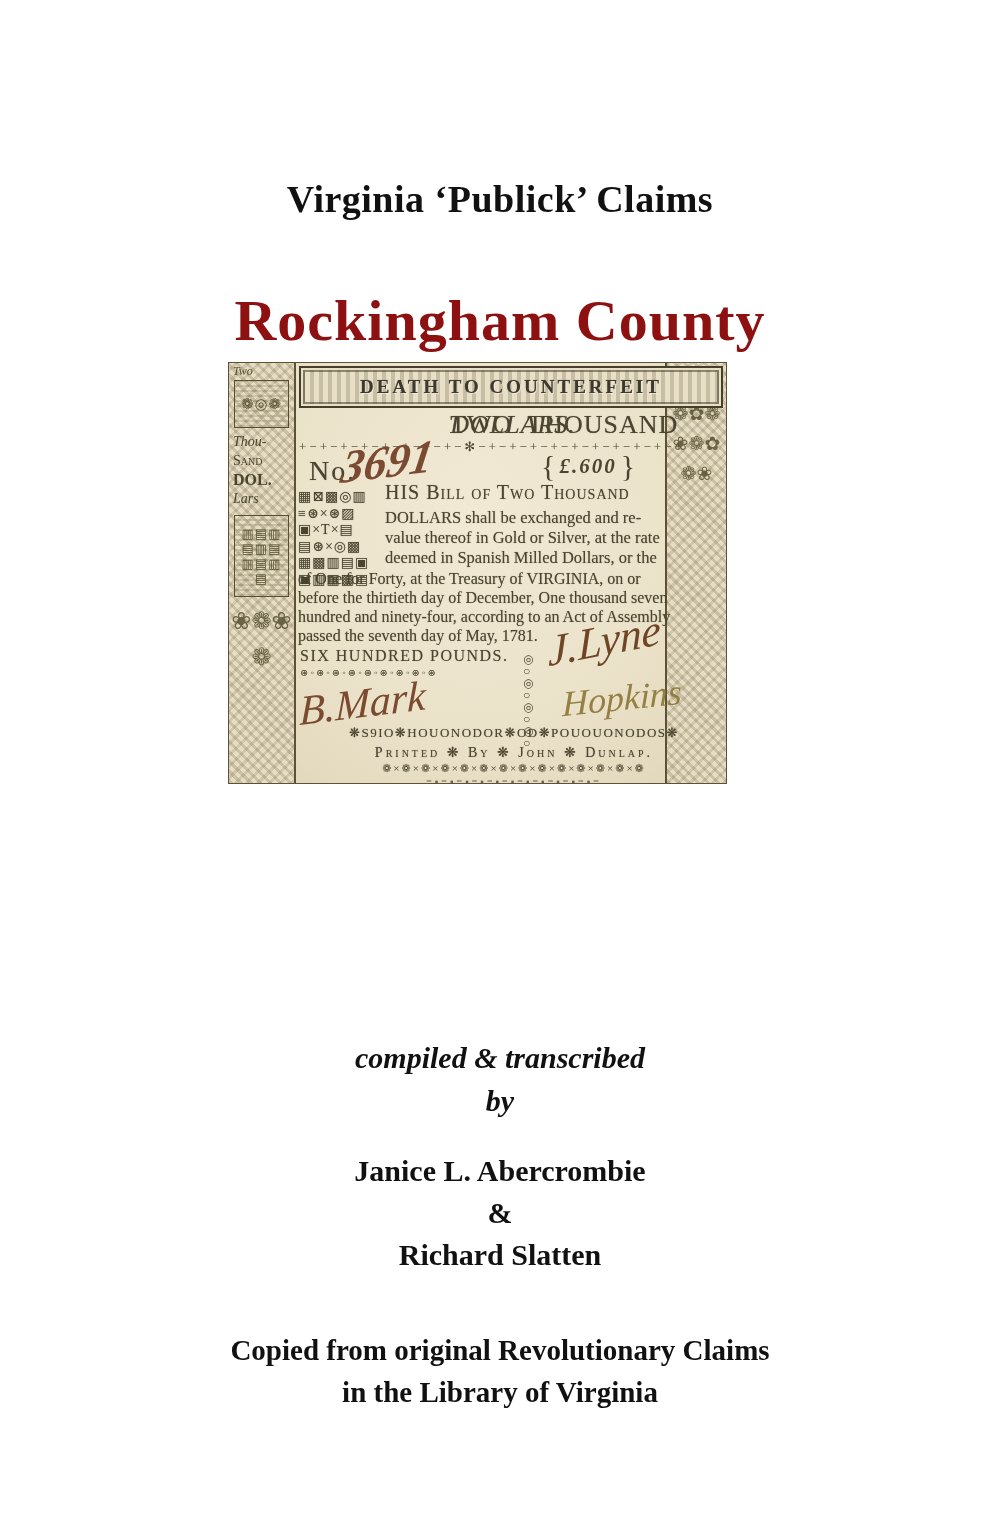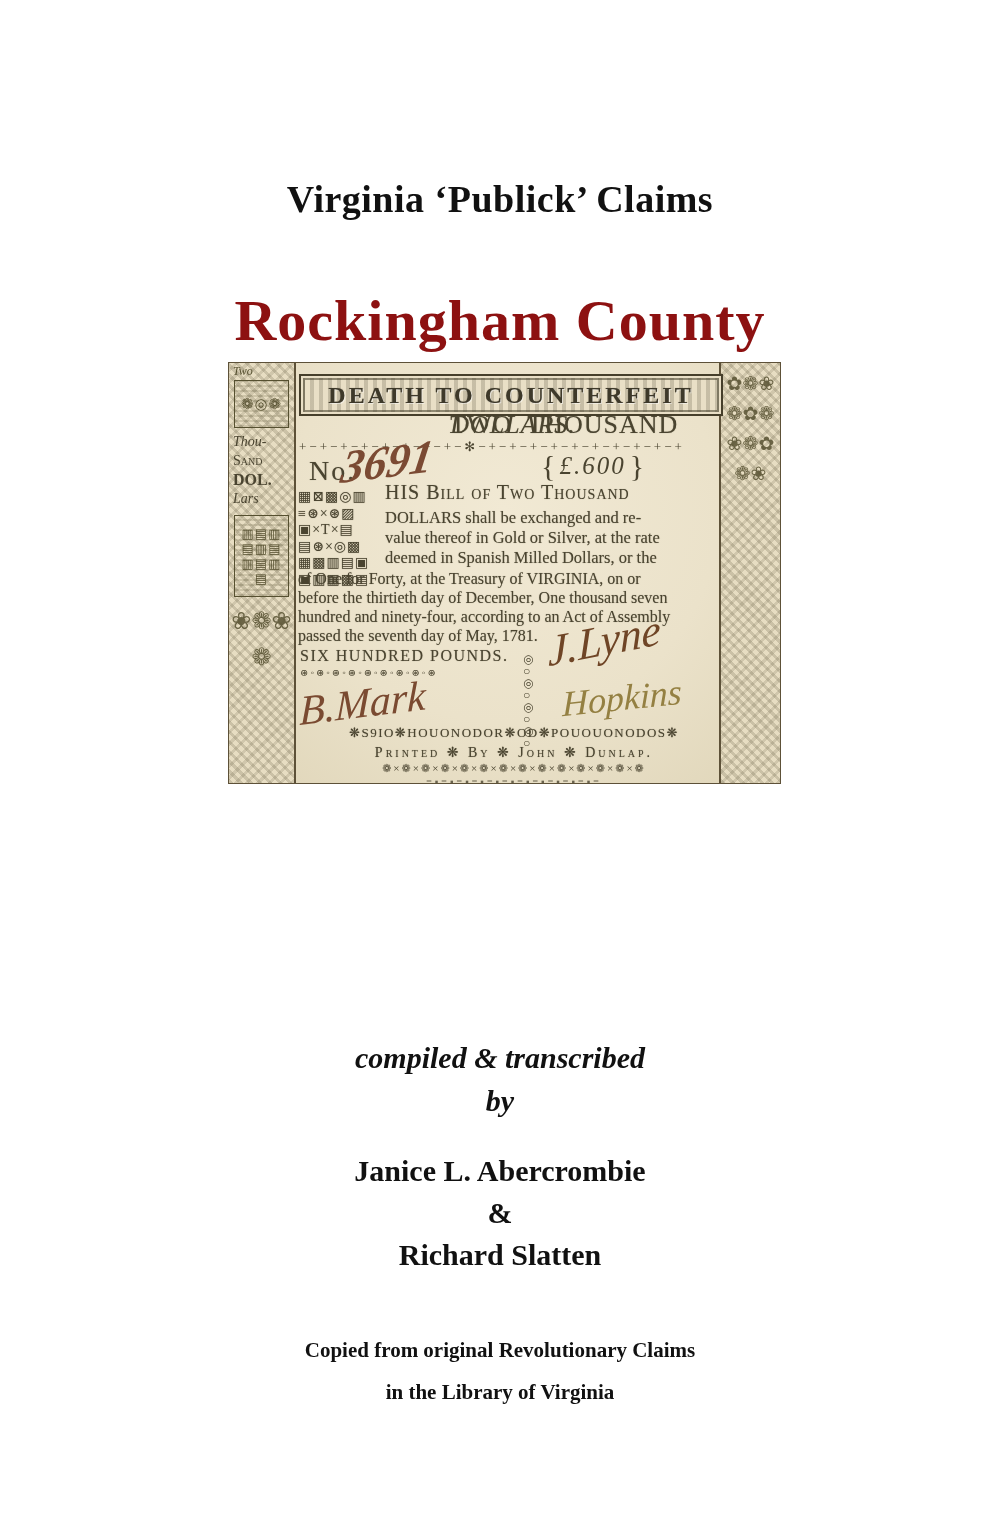--- a/index.html
+++ b/index.html
@@ -6,25 +6,25 @@
   .page{
     position:relative;width:1000px;height:1539px;margin:0 auto;
     background:#ffffff;overflow:hidden;
     font-family:"Liberation Serif","DejaVu Serif",serif;color:#111111;
   }
   .ctr{position:absolute;left:0;right:0;text-align:center;}
   .supertitle{top:179px;font-size:38px;font-weight:bold;letter-spacing:.5px;line-height:1.1;text-align:center;}
   .main-title{top:291px;font-size:58px;font-weight:bold;color:#8d1111;letter-spacing:1px;line-height:1.05;}
   .compiled{top:1036px;font-size:30px;font-weight:bold;font-style:italic;line-height:43px;}
   .authors{top:1150px;font-size:30px;font-weight:bold;line-height:42px;}
-  .footer{top:1329px;font-size:21px;font-weight:bold;line-height:42px;}
+  .footer{top:1329px;font-size:29px;font-weight:bold;line-height:42px;}
 
   
   .bill{
-    position:absolute;left:228px;top:362px;width:553px;height:422px;
+    position:absolute;left:228px;top:362px;width:499px;height:422px;
     box-sizing:border-box;border:1px solid #5d5138;overflow:hidden;
     background:radial-gradient(ellipse at 50% 35%, #f1e9d4 0%, #ebe2ca 55%, #dfd5b8 100%);
     color:#4a4430;
   }
   .bill *{position:absolute;box-sizing:border-box;}
   .etch{text-shadow:0 0 1px rgba(74,68,48,.45);}
   .strip{
     top:0;bottom:0;width:67px;
     background:
       repeating-linear-gradient(45deg, rgba(90,82,56,.20) 0 3px, rgba(0,0,0,0) 3px 7px),
@@ -47,35 +47,35 @@
   .ls-scroll{top:240px;bottom:2px;left:0;width:65px;text-align:center;
     font-size:24px;line-height:36px;color:rgba(86,80,48,.85);word-break:break-all;}
   .rs-glyphs{top:6px;bottom:6px;left:0;width:59px;text-align:center;
     font-size:19px;line-height:30px;color:rgba(86,80,48,.85);word-break:break-all;}
 
   .banner{
     left:70px;top:3px;width:424px;height:42px;
     border:2px solid #463f2b;box-shadow:inset 0 0 0 2px #e9dfc6, inset 0 0 0 4px rgba(70,63,43,.55);
     background:repeating-linear-gradient(90deg, rgba(76,70,50,.22) 0 4px, transparent 4px 9px), #e9dfc6;
     display:flex;align-items:center;justify-content:center;
-    font-weight:bold;font-size:24px;letter-spacing:3px;color:#3e392a;
+    font-weight:bold;font-size:19px;letter-spacing:3px;color:#3e392a;
     text-shadow:1px 1px 0 rgba(255,255,255,.55), 0 0 1px rgba(62,57,42,.6);
-    white-space:nowrap;overflow:hidden;margin-top:8px;
+    white-space:nowrap;overflow:hidden;
   }
   .headline{left:70px;top:47px;width:428px;text-align:center;white-space:nowrap;
     font-size:26px;letter-spacing:1px;word-spacing:8px;color:#4a4430;}
   .headline .it{font-style:italic;position:static;}
   .divider{left:70px;top:76px;width:430px;font-size:13px;letter-spacing:3px;
     white-space:nowrap;overflow:hidden;color:#4a4430;}
   .no-label{left:80px;top:92px;font-size:28px;letter-spacing:2px;}
   .serial{left:112px;top:66px;width:190px;font-size:46px;font-style:italic;font-weight:600;
     color:#7b4a33;transform:rotate(-7deg) skewX(-16deg);white-space:nowrap;}
   .pound{left:312px;top:86px;display:flex;align-items:center;gap:4px;position:absolute;}
   .pound .brace{font-size:30px;font-weight:normal;position:static;}
-  .pound .val{font-size:25px;font-style:italic;letter-spacing:2px;position:static;}
+  .pound .val{font-size:21px;font-style:italic;letter-spacing:2px;position:static;font-weight:bold;}
   .orn-block{left:69px;top:126px;width:84px;font-size:14px;line-height:16.5px;
     letter-spacing:1px;color:#4a4430;white-space:nowrap;}
   .orn-block div{position:static;}
   .body-a{left:156px;top:118px;width:344px;color:#4a4430;}
   .body-a .l1{position:static;font-size:20px;font-variant:small-caps;letter-spacing:1px;margin-bottom:4px;}
   .body-a .ln{position:static;font-size:16.5px;line-height:20px;}
   .body-b{left:69px;top:206px;width:434px;color:#4a4430;}
   .body-b .ln{position:static;font-size:16px;line-height:19px;}
   .six-hundred{left:71px;top:284px;font-size:16px;letter-spacing:1.5px;}
   .six-orn{left:71px;top:304px;width:230px;font-size:10px;letter-spacing:2px;white-space:nowrap;overflow:hidden;}

